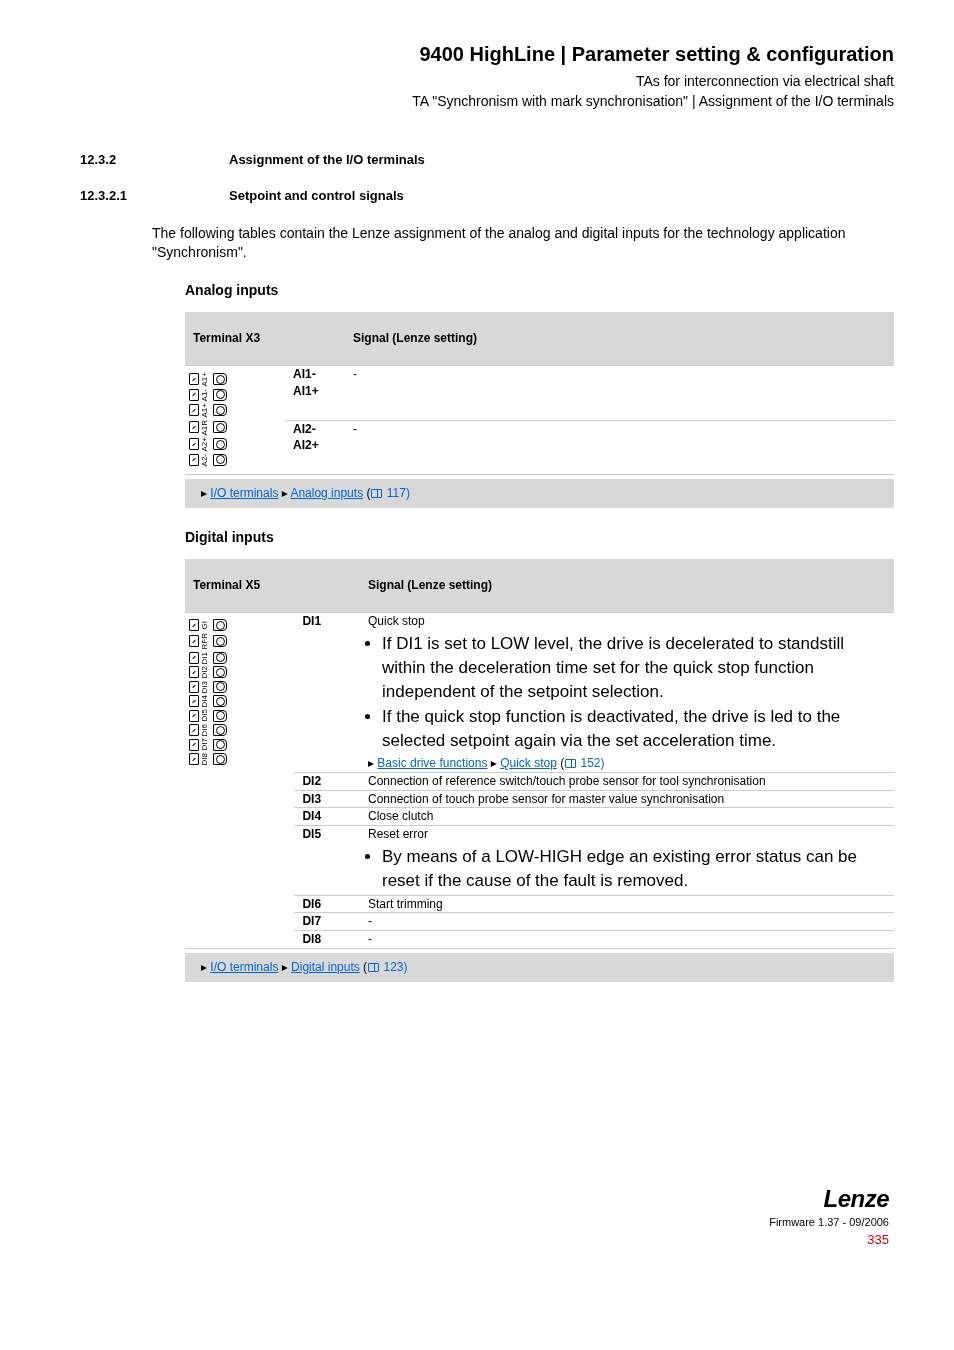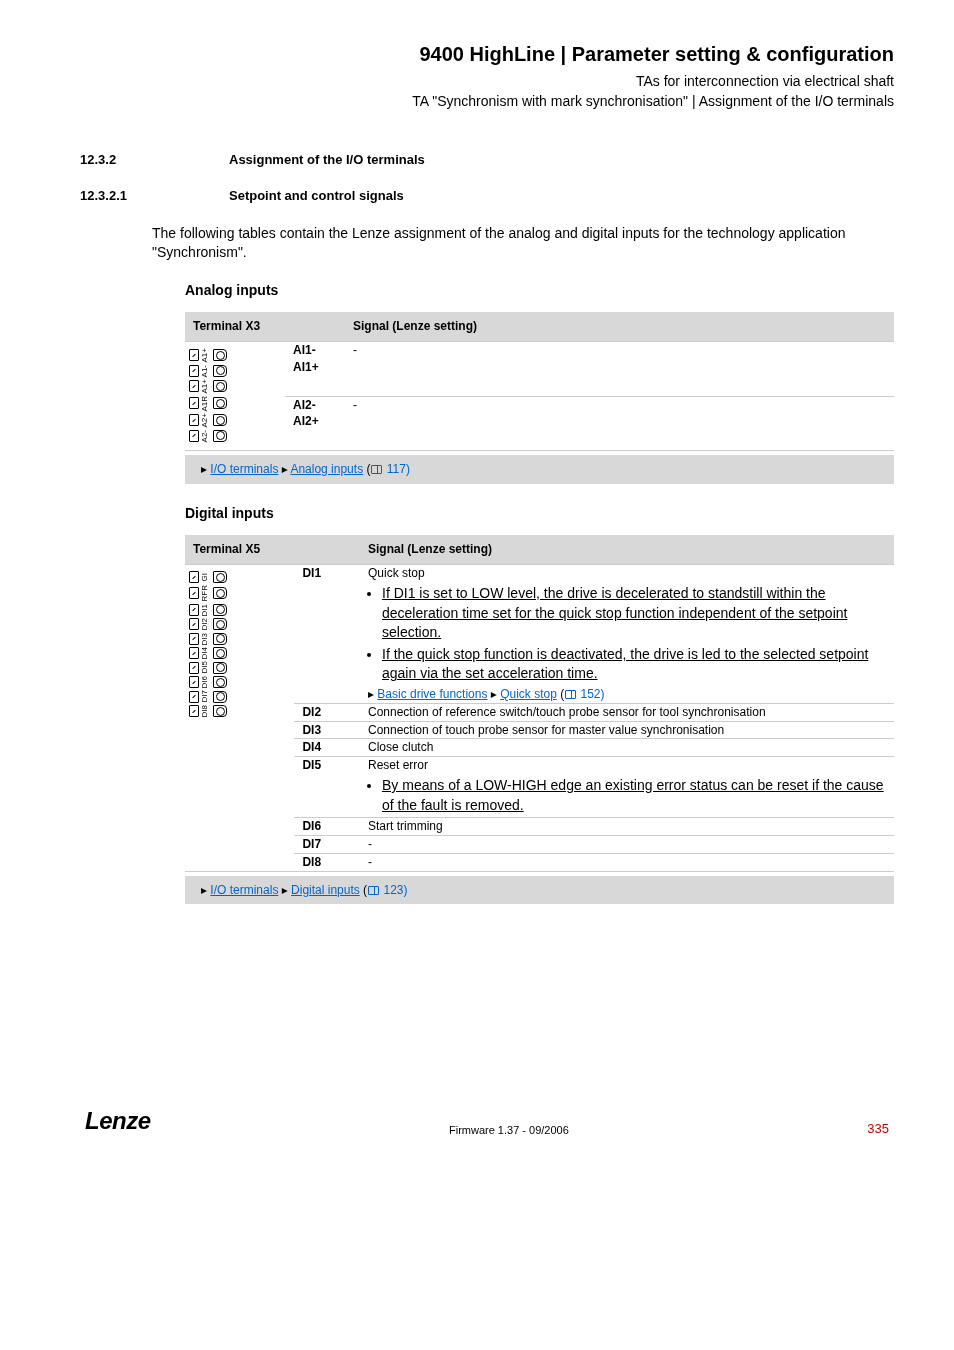--- a/index.html
+++ b/index.html
@@ -15,38 +15,38 @@
   }
   .header { text-align: right; margin-bottom: 40px; }
   .header-title { font-size: 20px; font-weight: bold; margin-bottom: 4px; }
   .header-sub { font-size: 14px; color: #000; }
   .section-row { display: flex; margin-bottom: 18px; }
   .section-num { width: 105px; font-weight: bold; }
   .section-title { font-weight: bold; flex: 1; margin-left: 44px; }
   .body-text { margin-left: 72px; margin-bottom: 18px; font-size: 14px; }
   .subhead { margin-left: 105px; font-weight: bold; font-size: 14px; margin-bottom: 12px; margin-top: 18px; }
   table.data { width: calc(100% - 105px); margin-left: 105px; border-collapse: collapse; margin-bottom: 4px; }
-  table.data th { background: #d8d8d8; text-align: left; padding: 6px 8px; font-size: 12px; }
+  table.data th { background: #d8d8d8; text-align: left; padding: 18px 8px; font-size: 12px; }
   table.data td { border-top: 1px solid #ccc; border-bottom: 1px solid #ccc; padding: 0 8px; font-size: 12px; vertical-align: top; }
   table.data td.term-label { font-weight: bold; width: 60px; }
   table.data td.diagram { width: 100px; padding: 6px 4px; vertical-align: top; }
   .term-block { display: inline-block; }
   .term-row { display: flex; align-items: center; gap: 2px; margin-bottom: 2px; }
   .screw { width: 10px; height: 12px; background: #fff; border: 1px solid #000; border-radius: 1px; display: inline-flex; align-items: center; justify-content: center; }
   .screw::after { content: ''; width: 4px; height: 1px; background: #000; transform: rotate(-45deg); }
   .plug { width: 14px; height: 12px; border: 1px solid #000; border-radius: 1px 4px 4px 1px; display: inline-flex; align-items: center; justify-content: center; }
   .plug::after { content: ''; width: 7px; height: 7px; border: 1px solid #000; border-radius: 50%; }
   .vlabel { writing-mode: vertical-rl; transform: rotate(180deg); font-size: 8px; width: 10px; text-align: center; line-height: 1; }
   .linkbar { margin-left: 105px; background: #d8d8d8; padding: 6px 16px; font-size: 12px; margin-bottom: 20px; }
   .linkbar a, .signal-col a { color: #0066cc; text-decoration: underline; }
   .linkbar .arrow, .signal-col .arrow { color: #000; }
   .pageref { color: #0066cc; }
   ul.signal { margin: 2px 0 2px 14px; padding: 0; }
-  ul.signal li { font-size: 14px; margin-bottom: 2px; text-decoration: underline; }
-  .footer { display: flex; justify-content: space-between; align-items: flex-end; margin-top: 200px; padding: 0 5px; }
+  ul.signal li { font-size: 17px; margin-bottom: 2px; }
+  .footer { display: flex; justify-content: space-between; align-items: flex-end; margin-top: 200px; padding: 0 5px; flex-direction: column; }
   .logo { font-weight: bold; font-size: 24px; font-style: italic; letter-spacing: -0.5px; }
   .fw { font-size: 11px; }
   .pagenum { font-size: 13px; font-weight: normal; color: #c00; }
   .book-icon { display:inline-block; width:11px; height:9px; border:1px solid #0066cc; border-radius:1px; position:relative; vertical-align:middle; margin:0 1px; }
   .book-icon::after{ content:''; position:absolute; left:50%; top:0; bottom:0; width:1px; background:#0066cc; }
   .signal-col { vertical-align: top; }
 </style>
 </head>
 <body>
 

